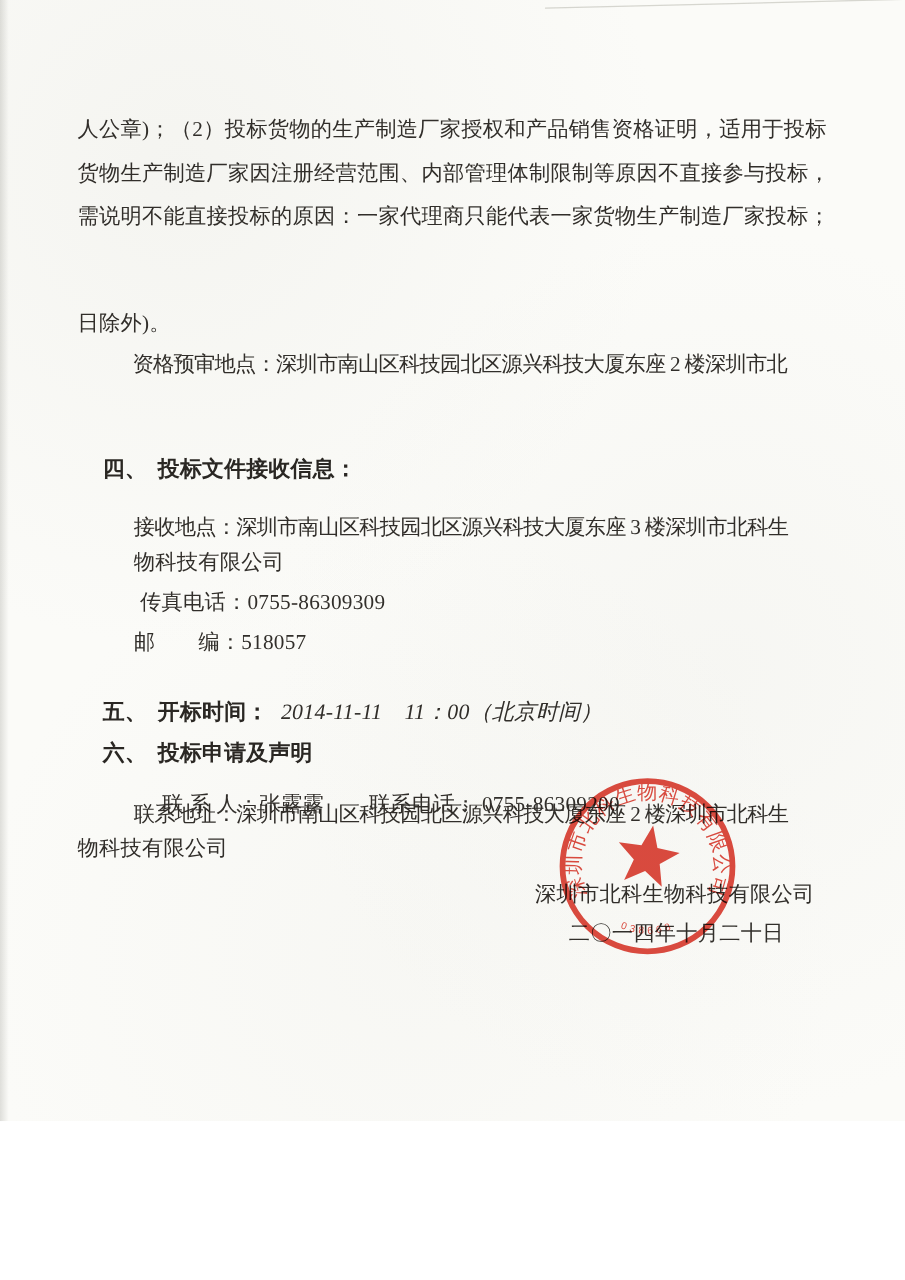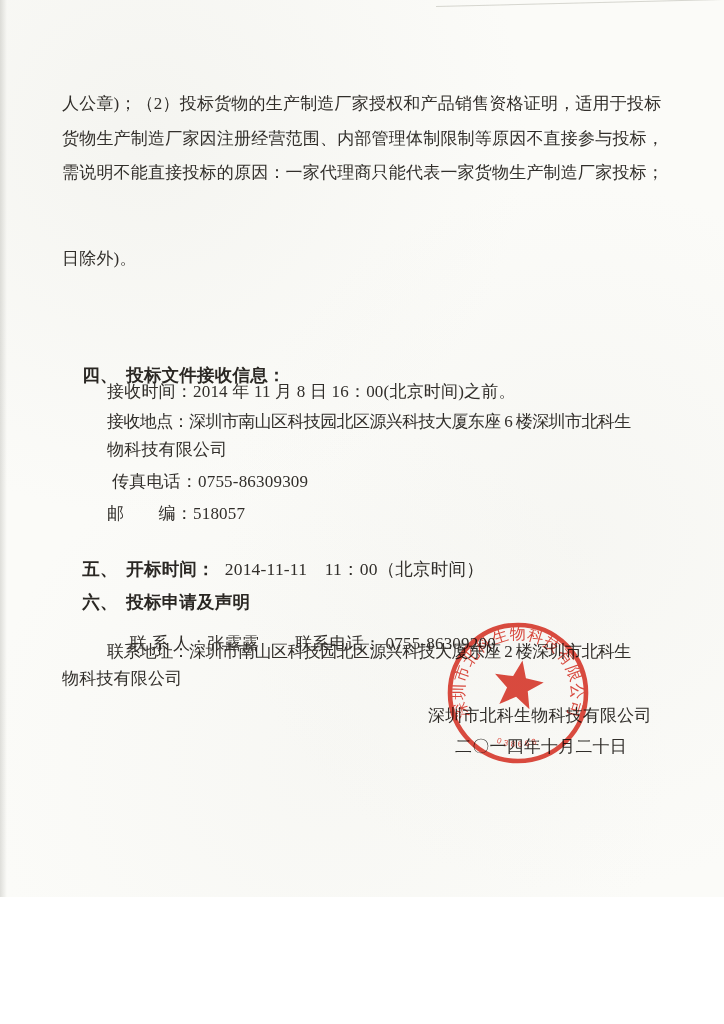--- a/index.html
+++ b/index.html
@@ -27,48 +27,48 @@
   .ln{
     position:absolute;
     height:24px;line-height:24px;
     font-size:17px;
     white-space:pre;
     letter-spacing:.2px;
   }
   .tight{letter-spacing:-0.6px;}
   .hd{font-family:"Liberation Sans","DejaVu Sans",sans-serif;font-weight:700;font-size:17.5px;color:#2a2723;}
   .hd .num{display:inline-block;width:44px;}
-  .hd .val{font-family:"Liberation Serif","DejaVu Serif",serif;font-weight:400;color:#312e2a;margin-left:10px;}
+  .hd .val{font-family:"Liberation Serif","DejaVu Serif",serif;font-weight:400;color:#312e2a;margin-left:10px;font-style:italic;}
   .phone-part{margin-left:36px;}
   .stamp{
     position:absolute;left:444px;top:619px;width:148px;height:148px;
     mix-blend-mode:multiply;opacity:.9;
   }
 </style>
 </head>
 <body>
 
 <div class="page">
 
   <div class="scan-edge"></div>
   <div class="scan-crease"></div>
 
   <div class="ln" style="top:92px;left:62px;">人公章)；（2）投标货物的生产制造厂家授权和产品销售资格证明，适用于投标</div>
   <div class="ln" style="top:161px;left:62px;">需说明不能直接投标的原因：一家代理商只能代表一家货物生产制造厂家投标；</div>
   <div class="ln" style="top:127px;left:62px;">货物生产制造厂家因注册经营范围、内部管理体制限制等原因不直接参与投标，</div>
 
   <div class="ln" style="top:247px;left:62px;">日除外)。</div>
 
+  <div class="ln tight" style="top:280px;left:106px;">资格预审地点：深圳市南山区科技园北区源兴科技大厦东座 2 楼深圳市北</div>
 
   <div class="ln hd" style="top:339px;left:62px;">
     <span class="num">四、</span><span>投标文件接收信息：</span>
   </div>
 
-  <div class="ln" style="top:380px;left:107px;">接收时间：2014 年 11 月 8 日 16：00(北京时间)之前。</div>
-  <div class="ln tight" style="top:410px;left:107px;">接收地点：深圳市南山区科技园北区源兴科技大厦东座 6 楼深圳市北科生</div>
+  <div class="ln tight" style="top:410px;left:107px;">接收地点：深圳市南山区科技园北区源兴科技大厦东座 3 楼深圳市北科生</div>
   <div class="ln" style="top:438px;left:107px;">物科技有限公司</div>
   <div class="ln" style="top:470px;left:112px;">传真电话：0755-86309309</div>
   <div class="ln" style="top:502px;left:107px;">邮　　编：518057</div>
 
   <div class="ln hd" style="top:533px;left:62px;">
     <span class="num">五、</span><span>开标时间：</span><span class="val">2014-11-11　11：00（北京时间）</span>
   </div>
 
   <div class="ln hd" style="top:566px;left:62px;">
     <span class="num">六、</span><span>投标申请及声明</span>

